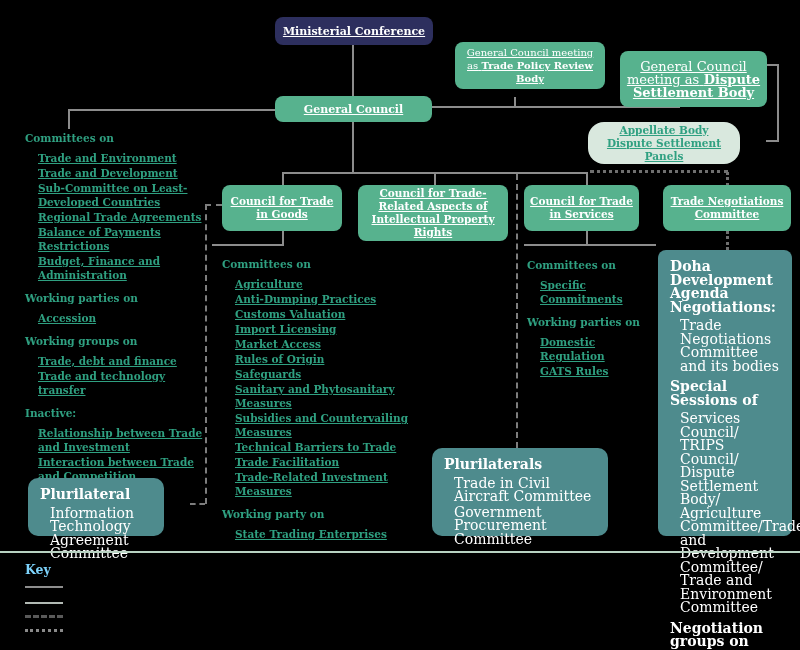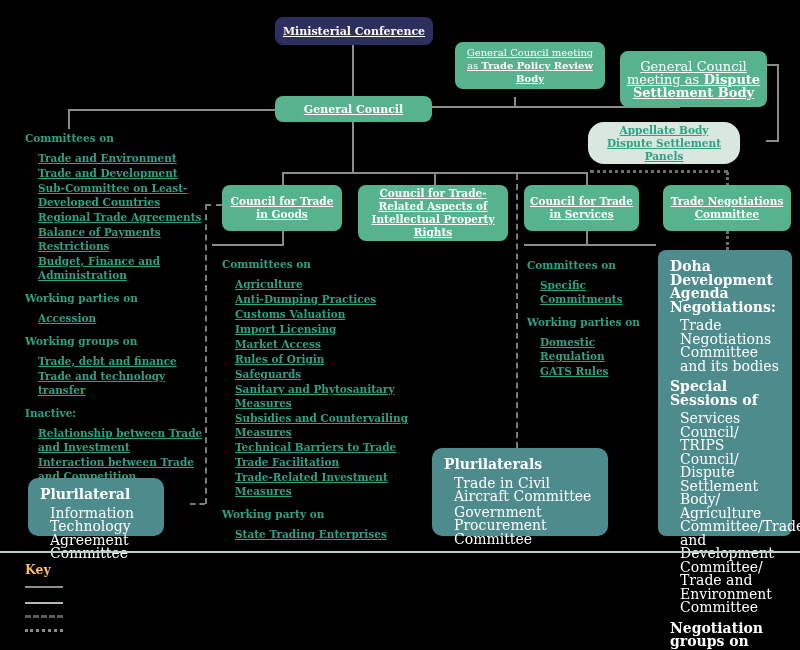--- a/index.html
+++ b/index.html
@@ -22,21 +22,21 @@
   .col .hdr{margin:9px 0 6px 0;}
   .col .item{margin-left:13px;margin-bottom:1px;text-decoration:underline;}
   
   .ln{position:absolute;background:#8c8c8c;}
   .dash-v{position:absolute;border-left:2px dashed #7d7d7d;width:0;}
   .dash-h{position:absolute;border-top:2px dashed #7d7d7d;height:0;}
   .dot-v{position:absolute;border-left:3px dotted #6f6f6f;width:0;}
   .dot-h{position:absolute;border-top:3px dotted #6f6f6f;height:0;}
   
   .sep{position:absolute;left:0;top:551px;width:800px;height:2px;background:#b8d2c2;}
-  .key-title{position:absolute;left:25px;top:562px;color:#fdba74;font-weight:bold;font-size:12.5px;}
+  .key-title{position:absolute;left:25px;top:562px;color:#7dd3fc;font-weight:bold;font-size:12.5px;}
   .key-line{position:absolute;left:25px;width:38px;}
 </style>
 </head>
 <body>
 
 <div id="canvas">
 
   <div class="ln" style="left:352px;top:45px;width:2px;height:52px;"></div>
   <div class="ln" style="left:68px;top:109px;width:207px;height:2px;"></div>
   <div class="ln" style="left:68px;top:109px;width:2px;height:20px;"></div>

